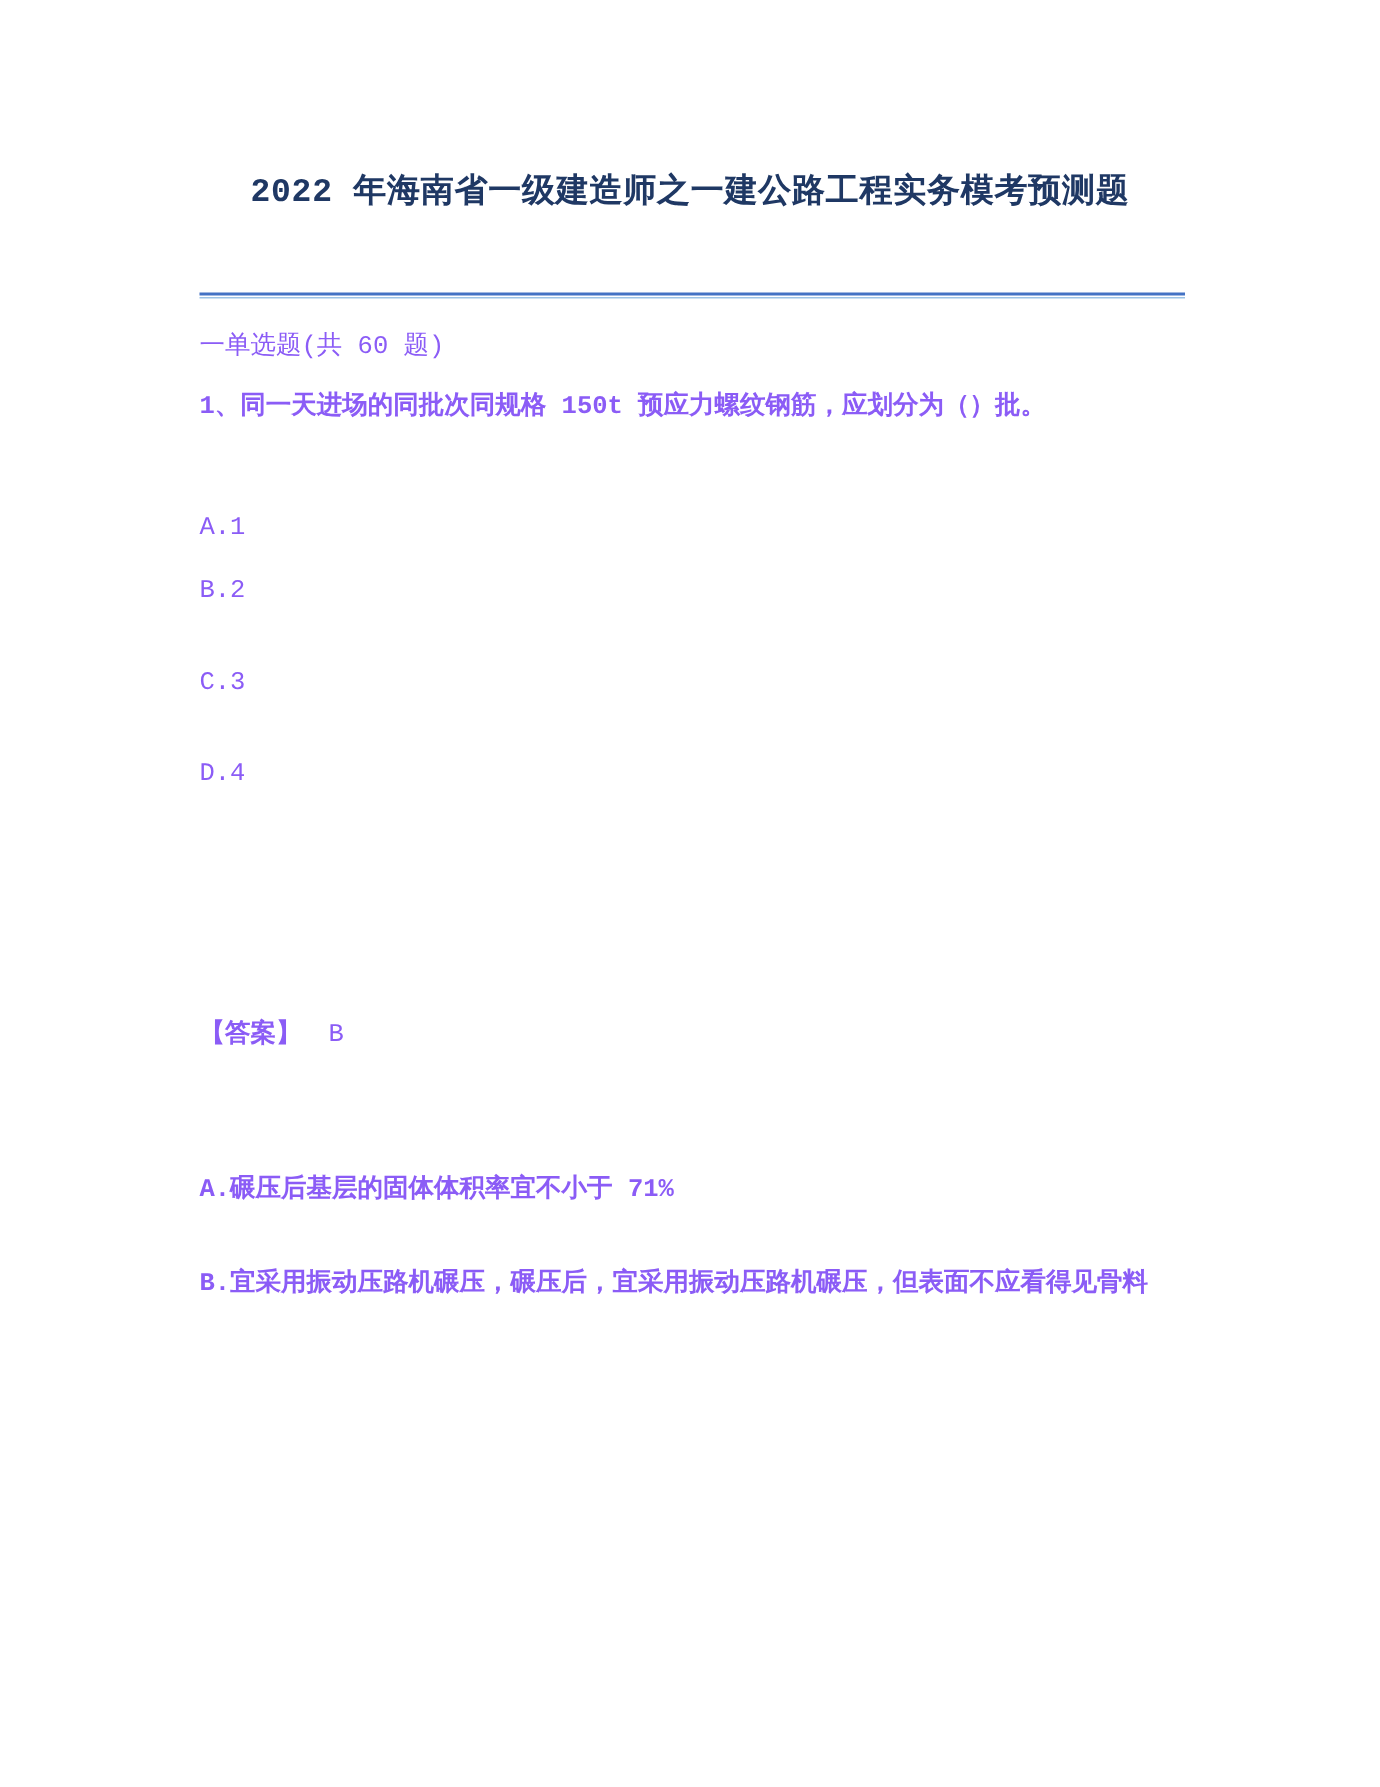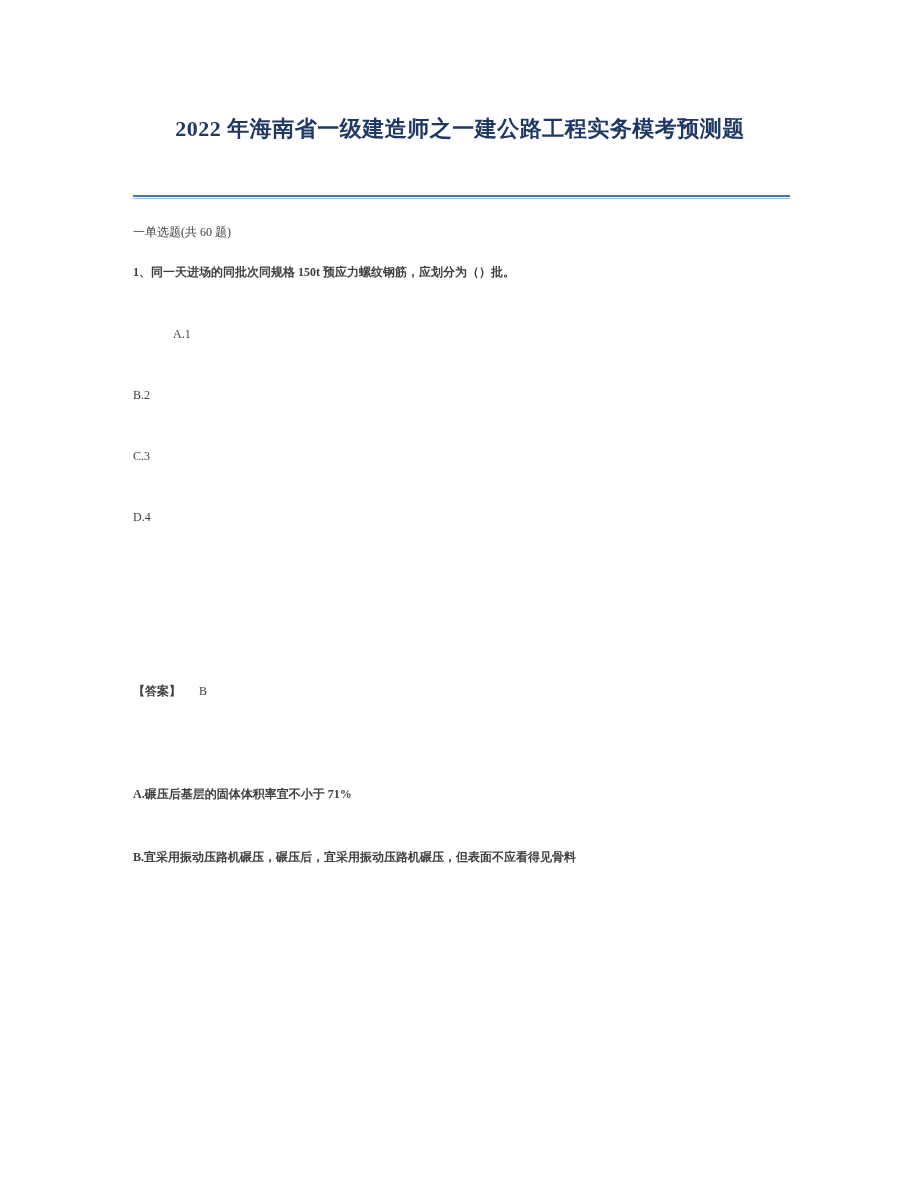--- a/index.html
+++ b/index.html
@@ -1,21 +1,21 @@
 <!DOCTYPE html>
 <html><head>
 <meta charset="utf-8">
 <style>
   html, body { margin: 0; padding: 0; background: #ffffff; }
   .page {
     position: relative;
     width: 920px;
     height: 912px;
     background: #ffffff;
-    font-family: Liberation Serif, serif;
+    font-family: Liberation Mono, monospace;
     color: #111111;
     overflow: hidden;
   }
   .doc-title {
     position: absolute;
     top: 103px;
     left: 0;
     right: 0;
     text-align: center;
     color: #1F3864;
@@ -30,30 +30,30 @@
     top: 195px;
     left: 133px;
     width: 657px;
     height: 1px;
     border-top: 2px solid #4472C4;
     border-bottom: 1px solid #9DC3E6;
   }
   .para {
     position: absolute;
     left: 133px;
-    font-size: 12px;
+    font-size: 17px;
     line-height: 24px;
     white-space: nowrap;
-    color: #404040;
+    color: #8b5cf6;
   }
   .w-bold   { font-weight: 600; }
   .w-normal { font-weight: 400; }
   .section-heading { top: 220px; }
   .q1-text  { top: 260px; }
-  .q1-opt-a { top: 322px; margin-left: 40px; }
+  .q1-opt-a { top: 341px; }
   .q1-opt-b { top: 383px; }
   .q1-opt-c { top: 444px; }
   .q1-opt-d { top: 505px; }
   .answer-line { top: 679px; }
   .answer-line .answer-value { margin-left: 18px; font-weight: 400; }
   .q2-text  { top: 715px; }
   .q2-opt-a { top: 782px; }
   .q2-opt-b { top: 845px; }
   .q2-opt-c { top: 905px; }
   .q2-opt-d { top: 970px; }

